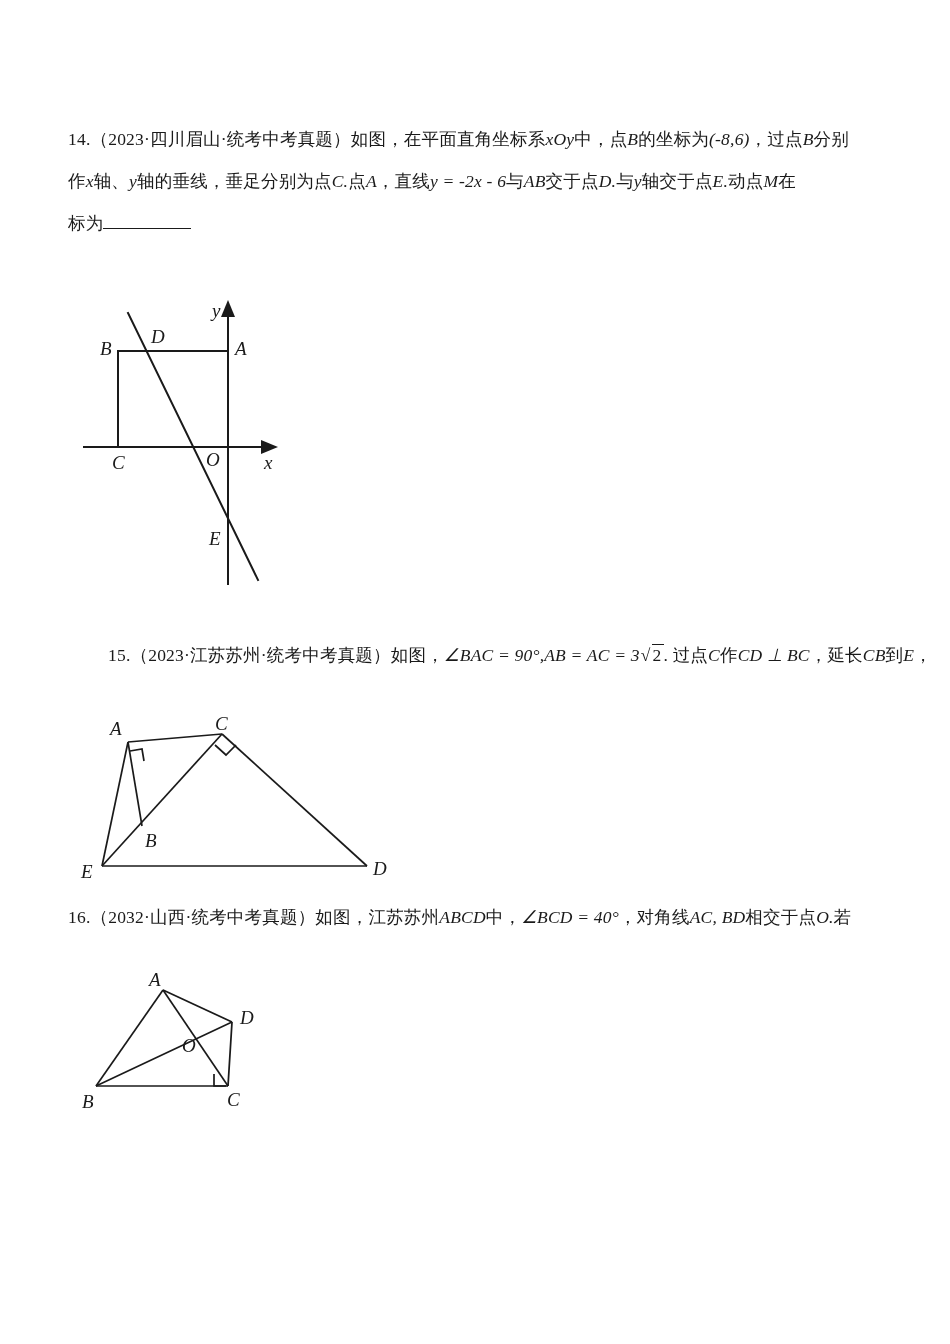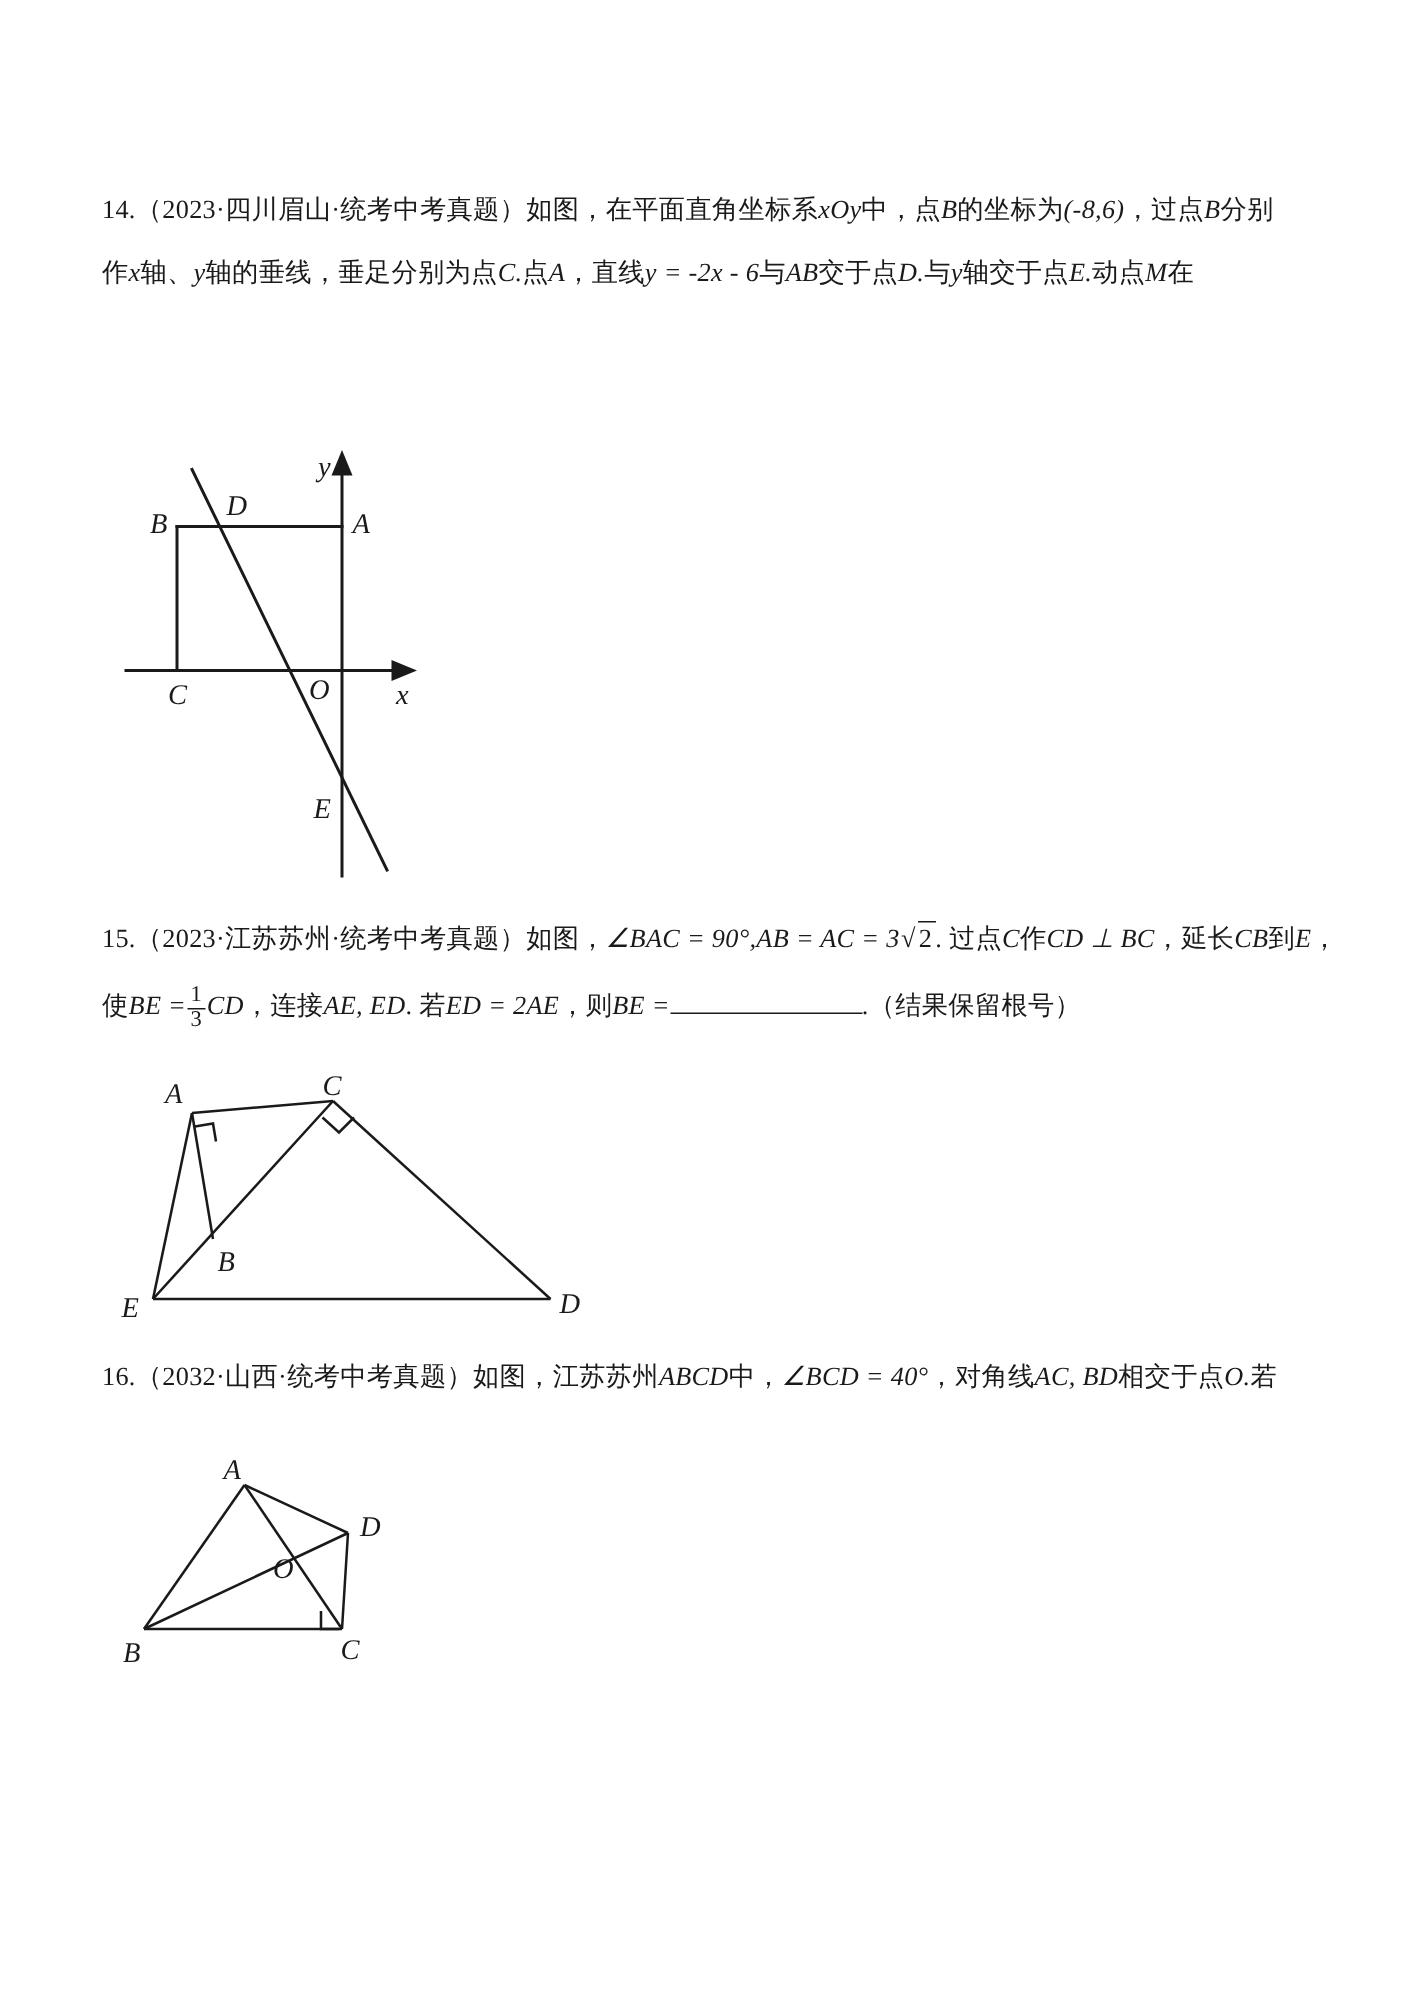--- a/index.html
+++ b/index.html
@@ -93,20 +93,23 @@
 <body>
 
 <div class="page">
 
   <div class="problem" style="top:118px;">
     <div class="qline">
       <span>14.</span><span>（2023·四川眉山·统考中考真题）</span><span>如图，在平面直角坐标系</span><span class="it">xOy</span><span>中，点</span><span class="it">B</span><span>的坐标为</span><span class="it">(-8,6)</span><span>，过点</span><span class="it">B</span><span>分别</span>
     </div>
     <div class="qline">
       <span>作</span><span class="it">x</span><span>轴、</span><span class="it">y</span><span>轴的垂线，垂足分别为点</span><span class="it">C.</span><span>点</span><span class="it">A</span><span>，直线</span><span class="it">y = -2x - 6</span><span>与</span><span class="it">AB</span><span>交于点</span><span class="it">D.</span><span>与</span><span class="it">y</span><span>轴交于点</span><span class="it">E.</span><span>动点</span><span class="it">M</span><span>在</span>
+    </div>
+    <div class="qline">
+      <span>标为</span><span class="blank-s" style="width:88px;"></span>
     </div>
   </div>
 
   <div class="figure" style="left:68px; top:292px;">
     <svg width="230" height="308" viewBox="0 0 230 308">
 
       <line class="stroke" x1="16" y1="155" x2="196" y2="155"></line>
       <polygon class="arrowhead" points="193,148 210,155 193,162"></polygon>
 
       <line class="stroke" x1="160" y1="292" x2="160" y2="22"></line>
@@ -121,26 +124,23 @@
       <text class="lbl" x="167" y="63">A</text>
       <text class="lbl" x="83" y="51">D</text>
       <text class="lbl" x="44" y="177">C</text>
       <text class="lbl" x="138" y="174">O</text>
       <text class="lbl" x="196" y="177">x</text>
       <text class="lbl" x="144" y="25">y</text>
       <text class="lbl" x="141" y="253">E</text>
     </svg>
   </div>
 
-  <div class="problem" style="top:604px;">
+  <div class="problem" style="top:634px;margin-left:40px;">
     <div class="qline">
       <span>15.</span><span>（2023·江苏苏州·统考中考真题）</span><span>如图，</span><span class="it">∠BAC = 90°,</span><span class="it">AB = AC = 3</span><span class="sqrt">√<span class="radicand">2</span></span><span>. 过点</span><span class="it">C</span><span>作</span><span class="it">CD ⊥ BC</span><span>，延长</span><span class="it">CB</span><span>到</span><span class="it">E</span><span>，</span>
-    </div>
-    <div class="qline" style="line-height:48px;">
-      <span>使</span><span class="it">BE =</span><span class="frac"><span class="top">1</span><span class="bot">3</span></span><span class="it">CD</span><span>，连接</span><span class="it">AE, ED</span><span>. 若</span><span class="it">ED = 2AE</span><span>，则</span><span class="it">BE =</span><span class="blank-s" style="width:128px;"></span><span>.（结果保留根号）</span>
     </div>
   </div>
 
   <div class="figure" style="left:70px; top:718px;">
     <svg width="330" height="170" viewBox="0 0 330 170">
 
       <line class="stroke-thin" x1="32" y1="148" x2="297" y2="148"></line>
 
       <line class="stroke-thin" x1="32" y1="148" x2="58" y2="24"></line>
 

